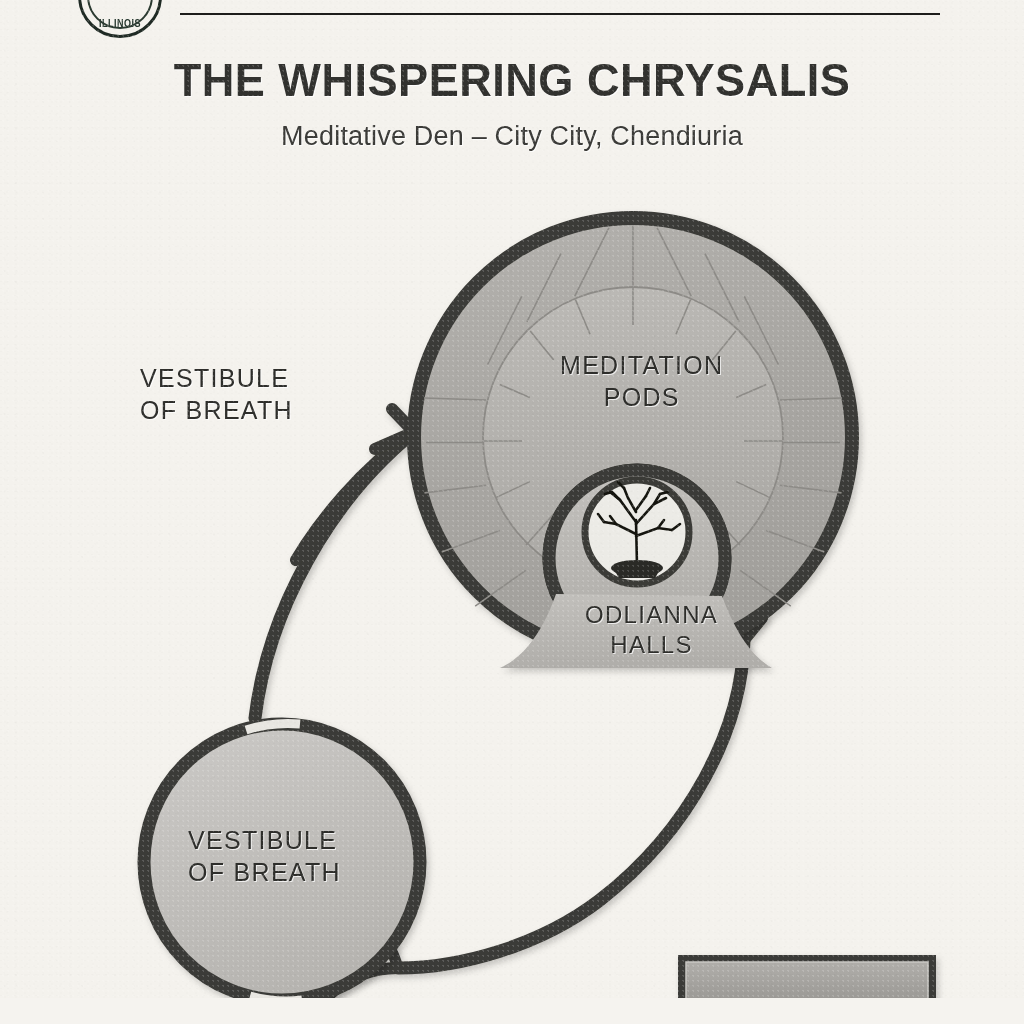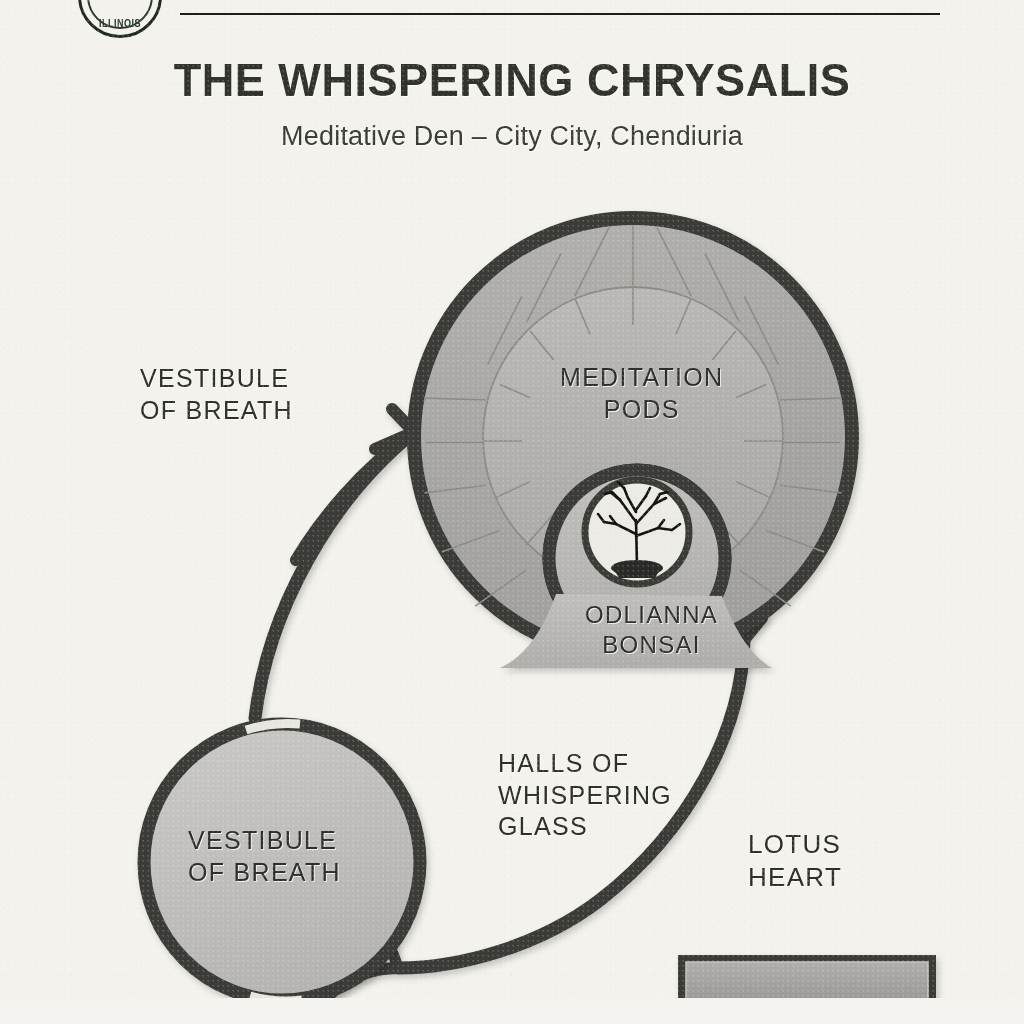--- a/index.html
+++ b/index.html
@@ -101,21 +101,21 @@
     position: absolute;
     font-weight: normal;
     color: #2e2e2b;
     letter-spacing: 1.3px;
     line-height: 1.26;
     text-shadow: 1px 1px 0 rgba(255,255,255,.75);
     z-index: 40;
     white-space: pre-line;
   }
   #lbl-vestibule-outer { left: 140px; top: 363px; font-size: 25px; }
-  #lbl-meditation-pods { left: 560px; top: 362px; font-size: 25px; text-align: center; }
+  #lbl-meditation-pods { left: 560px; top: 350px; font-size: 25px; text-align: center; }
   #lbl-bonsai { left: 585px; top: 600px; font-size: 24px; text-align: center; }
   #lbl-vestibule-inner { left: 188px; top: 825px; font-size: 25px; }
   #lbl-halls { left: 498px; top: 748px; font-size: 25px; text-align: left; }
   #lbl-lotus { left: 748px; top: 828px; font-size: 26px; }
 </style>
 </head>
 <body>
 
 <div id="page">
 
@@ -259,26 +259,21 @@
     </g>
   </svg>
 
   <div class="maplabel" id="lbl-vestibule-outer">VESTIBULE
 OF BREATH</div>
 
   <div class="maplabel" id="lbl-meditation-pods">MEDITATION
 PODS</div>
 
   <div class="maplabel" id="lbl-bonsai">ODLIANNA
-BONSAI</div>
+HALLS</div>
 
   <div class="maplabel" id="lbl-vestibule-inner">VESTIBULE
 OF BREATH</div>
 
-  <div class="maplabel" id="lbl-halls">HALLS OF
-WHISPERING
-GLASS</div>
-
-  <div class="maplabel" id="lbl-lotus">LOTUS
-HEART</div>
+
 
   <div id="grain"></div>
 </div>
 
 </body></html>

